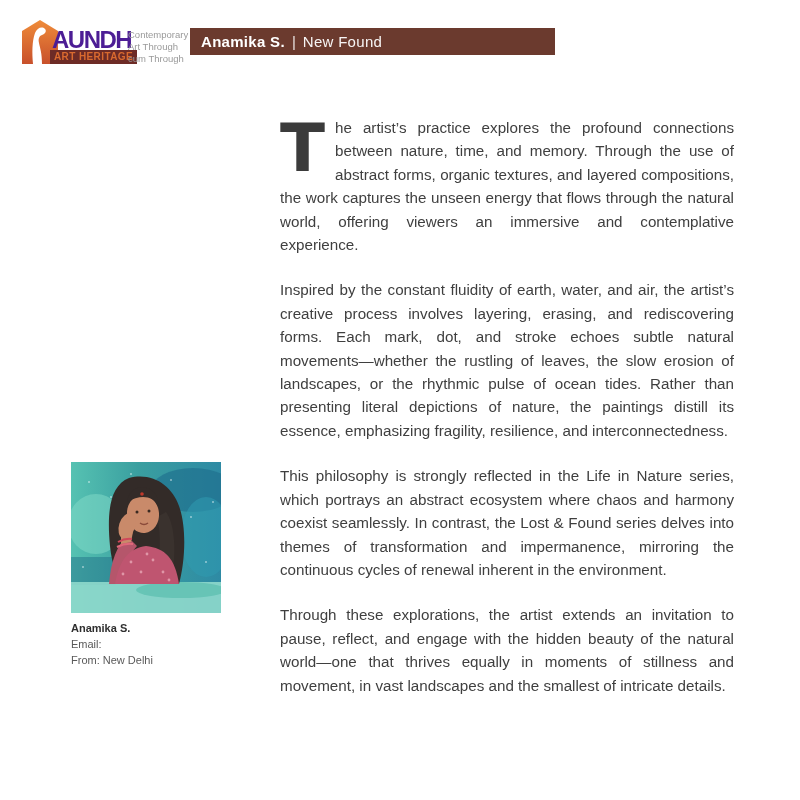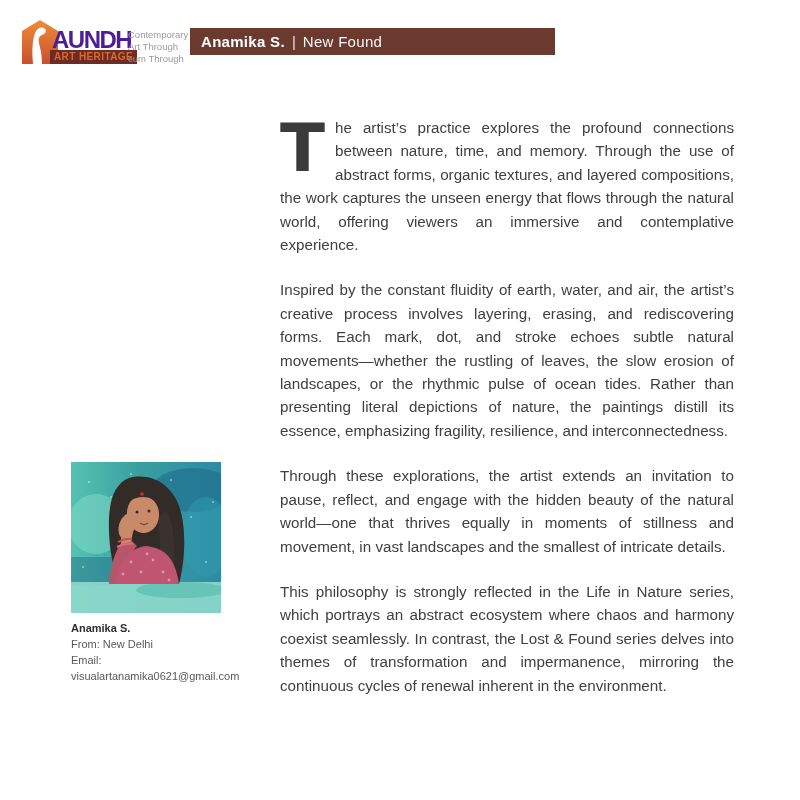--- a/index.html
+++ b/index.html
@@ -118,25 +118,24 @@
 
     <circle cx="71" cy="32" r="1.8" fill="#c0392b"></circle>
 
     <circle cx="66" cy="50" r="1.5" fill="#3a2a22"></circle>
     <circle cx="78" cy="49" r="1.5" fill="#3a2a22"></circle>
     <path d="M69 61 q4 3 8 0" stroke="#8a4a3a" stroke-width="1.4" fill="none"></path>
   </svg>
 
   <div class="caption">
     <div class="cap-name">Anamika S.</div>
+    <div>Email:</div>
     <div>From: New Delhi</div>
-    <div>Email:</div>
-    <div>visualartanamika0621@gmail.com</div>
   </div>
 
   <main class="article">
     <p><span class="dropcap">T</span><span>he artist’s practice explores the profound connections between nature, time, and memory. Through the use of abstract forms, organic textures, and layered compositions, the work captures the unseen energy that flows through the natural world, offering viewers an immersive and contemplative experience.</span></p>
     <p>Inspired by the constant fluidity of earth, water, and air, the artist’s creative process involves layering, erasing, and rediscovering forms. Each mark, dot, and stroke echoes subtle natural movements—whether the rustling of leaves, the slow erosion of landscapes, or the rhythmic pulse of ocean tides. Rather than presenting literal depictions of nature, the paintings distill its essence, emphasizing fragility, resilience, and interconnectedness.</p>
+    <p>This philosophy is strongly reflected in the Life in Nature series, which portrays an abstract ecosystem where chaos and harmony coexist seamlessly. In contrast, the Lost &amp; Found series delves into themes of transformation and impermanence, mirroring the continuous cycles of renewal inherent in the environment.</p>
     <p>Through these explorations, the artist extends an invitation to pause, reflect, and engage with the hidden beauty of the natural world—one that thrives equally in moments of stillness and movement, in vast landscapes and the smallest of intricate details.</p>
-    <p>This philosophy is strongly reflected in the Life in Nature series, which portrays an abstract ecosystem where chaos and harmony coexist seamlessly. In contrast, the Lost &amp; Found series delves into themes of transformation and impermanence, mirroring the continuous cycles of renewal inherent in the environment.</p>
   </main>
 
 </div>
 
 </body></html>

